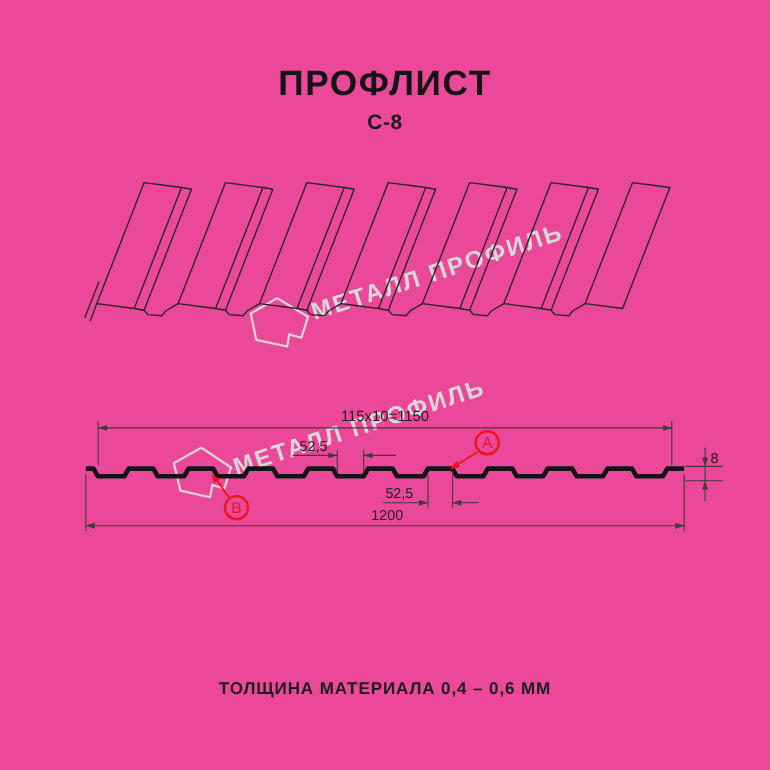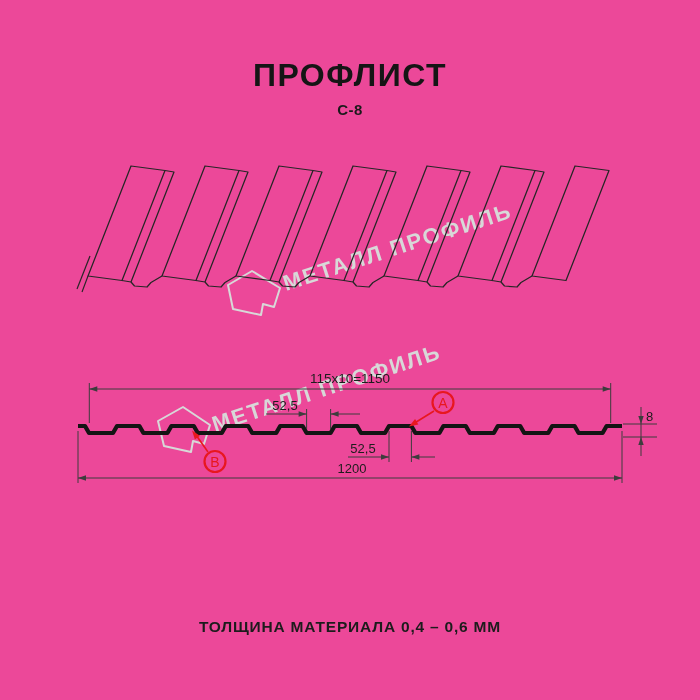--- a/index.html
+++ b/index.html
@@ -1,21 +1,21 @@
 <!DOCTYPE html>
 <html style="--accent: #e8171f; --wm: #d8d8d8;"><head>
 <meta charset="utf-8">
 <style>
   html,body{margin:0;padding:0;background:#fff;}
   .page{position:relative;width:700px;height:700px;background:#ec4899;overflow:hidden;
         font-family:"Liberation Sans",sans-serif;}
   .title{position:absolute;top:57px;left:0;width:700px;text-align:center;
          font-size:32px;font-weight:bold;letter-spacing:1.5px;color:#151515;}
   .subtitle{position:absolute;top:101px;left:0;width:700px;text-align:center;
-         font-size:15px;font-weight:bold;letter-spacing:.5px;color:#1a1a1a;}
+         font-size:19px;font-weight:bold;letter-spacing:.5px;color:#1a1a1a;}
   .footer{position:absolute;top:618px;left:0;width:700px;text-align:center;
          font-size:15.5px;font-weight:600;letter-spacing:.8px;color:#1c1c1c;}
   svg{position:absolute;top:0;left:0;}
   .wm{stroke:var(--wm);stroke-width:2;fill:none;stroke-linejoin:round;}
   .wmtext{fill:var(--wm);font-size:22px;font-weight:600;letter-spacing:2px;
           font-family:"Liberation Sans",sans-serif;}
   .dim-text{fill:#1d1d1d;font-size:13.5px;font-family:"Liberation Sans",sans-serif;}
   .dim-text.small{font-size:13px;}
   .callout-circle{stroke:var(--accent);stroke-width:2.2;fill:none;}
   .callout-letter{fill:var(--accent);font-size:14px;font-weight:500;

